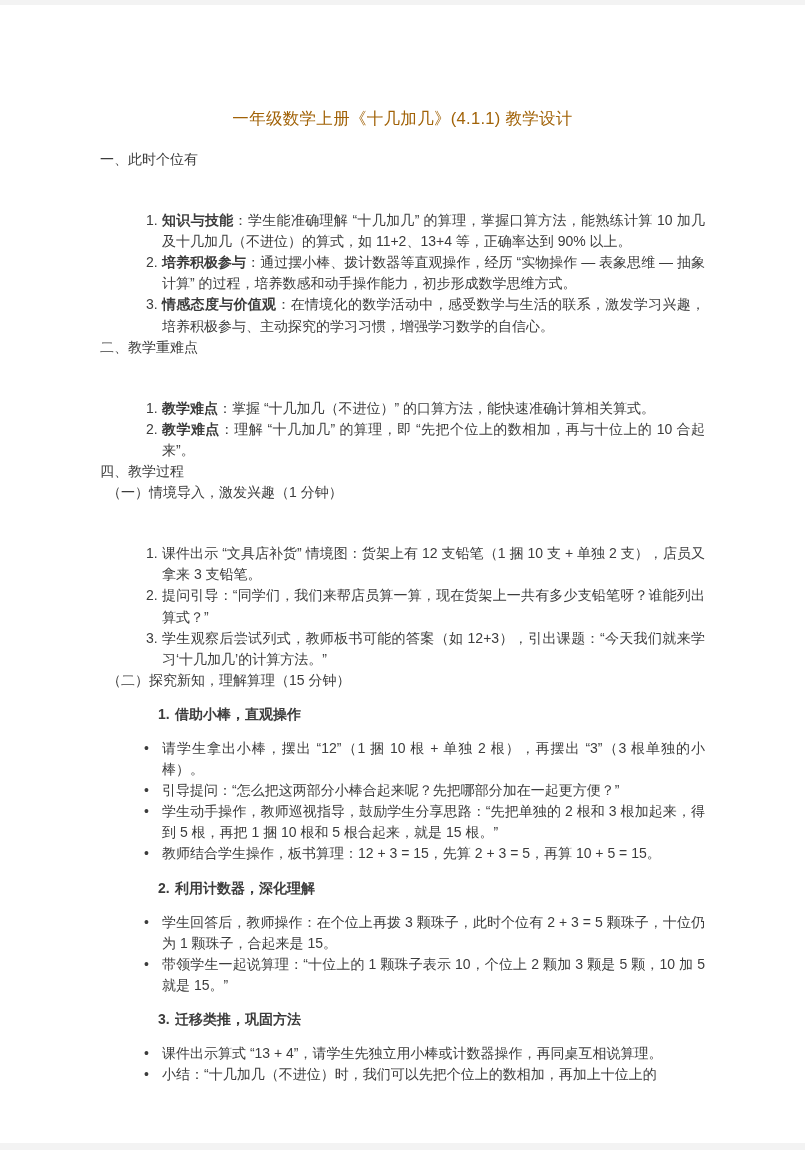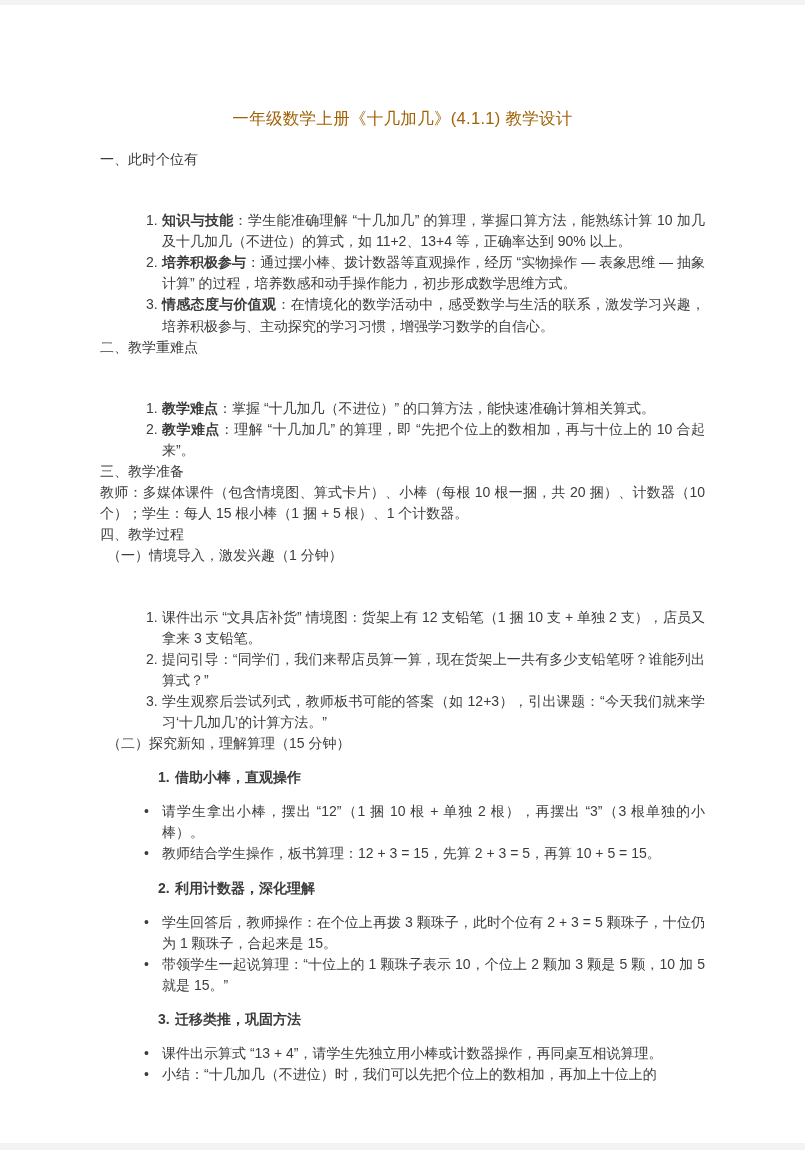--- a/index.html
+++ b/index.html
@@ -90,41 +90,39 @@
     </div>
 
     <div>
       <p class="h">二、教学重难点</p>
       <div class="num-list">
         <div class="num-item"><span class="b">教学难点</span><span>：掌握 “十几加几（不进位）” 的口算方法，能快速准确计算相关算式。</span></div>
         <div class="num-item"><span class="b">教学难点</span><span>：理解 “十几加几” 的算理，即 “先把个位上的数相加，再与十位上的 10 合起来”。</span></div>
       </div>
     </div>
 
-    <div>
-      <p class="h">三、教学准备</p>
-      <p class="para">教师：多媒体课件（包含情境图、算式卡片）、小棒（每根 10 根一捆，共 20 捆）、计数器（10 个）；学生：每人 15 根小棒（1 捆 + 5 根）、1 个计数器。</p>
-    </div>
 
     <div>
       <p class="h">四、教学过程</p>
 
       <p class="sub-h">（一）情境导入，激发兴趣（1 分钟）</p>
       <div class="num-list">
         <div class="num-item"><span>课件出示 “文具店补货” 情境图：货架上有 12 支铅笔（1 捆 10 支 + 单独 2 支），店员又拿来 3 支铅笔。</span></div>
         <div class="num-item"><span>提问引导：“同学们，我们来帮店员算一算，现在货架上一共有多少支铅笔呀？谁能列出算式？”</span></div>
         <div class="num-item"><span>学生观察后尝试列式，教师板书可能的答案（如 12+3），引出课题：“今天我们就来学习‘十几加几’的计算方法。”</span></div>
       </div>
 
       <p class="sub-h">（二）探究新知，理解算理（15 分钟）</p>
       <div class="sub2">
 
         <div>
           <p class="blk-h">借助小棒，直观操作</p>
           <div class="bullet"><span>请学生拿出小棒，摆出 “12”（1 捆 10 根 + 单独 2 根），再摆出 “3”（3 根单独的小棒）。</span></div>
+          <div class="bullet"><span>引导提问：“怎么把这两部分小棒合起来呢？先把哪部分加在一起更方便？”</span></div>
+          <div class="bullet"><span>学生动手操作，教师巡视指导，鼓励学生分享思路：“先把单独的 2 根和 3 根加起来，得到 5 根，再把 1 捆 10 根和 5 根合起来，就是 15 根。”</span></div>
           <div class="bullet"><span>教师结合学生操作，板书算理：12 + 3 = 15，先算 2 + 3 = 5，再算 10 + 5 = 15。</span></div>
         </div>
 
         <div>
           <p class="blk-h">利用计数器，深化理解</p>
           <div class="bullet"><span>学生回答后，教师操作：在个位上再拨 3 颗珠子，此时个位有 2 + 3 = 5 颗珠子，十位仍为 1 颗珠子，合起来是 15。</span></div>
           <div class="bullet"><span>带领学生一起说算理：“十位上的 1 颗珠子表示 10，个位上 2 颗加 3 颗是 5 颗，10 加 5 就是 15。”</span></div>
         </div>
 
         <div>

